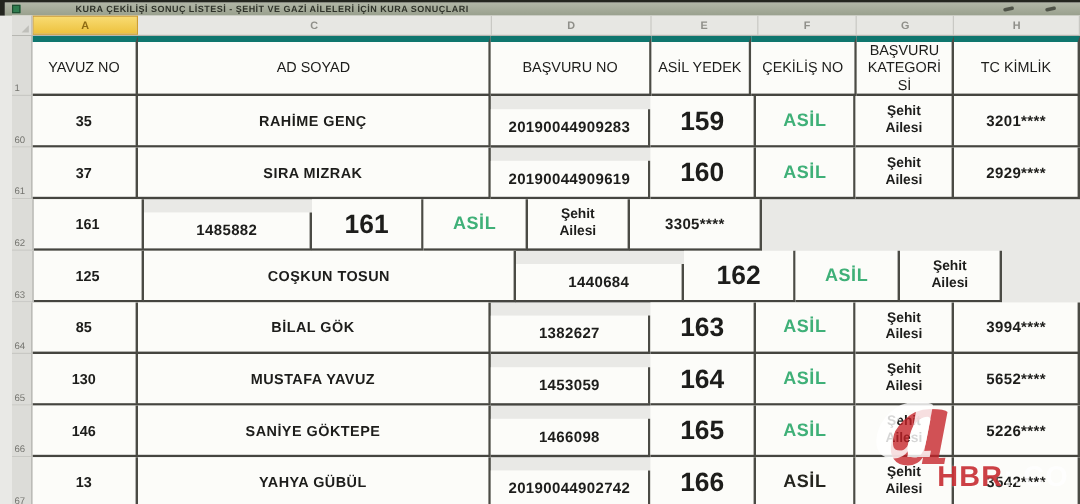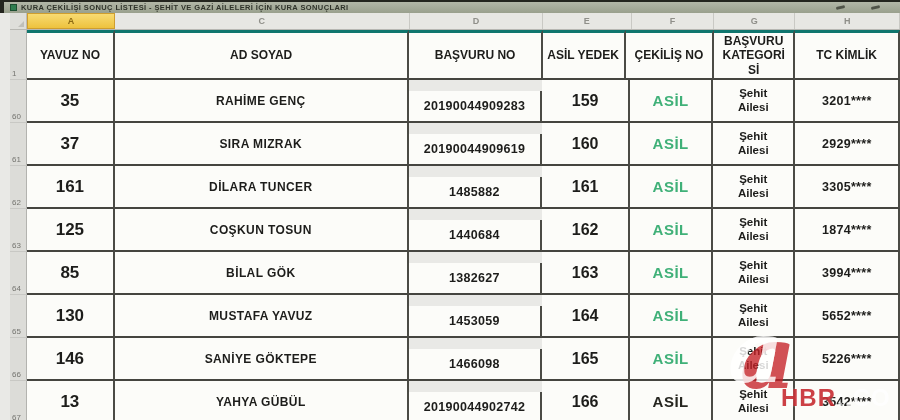--- a/index.html
+++ b/index.html
@@ -16,21 +16,21 @@
     border-top:2px solid #23251e;
     border-left:4px solid #23251e;
     display:flex; align-items:center; gap:4px; padding:0 6px;
   }
   .titlebar .app-icon {
     width:7px; height:7px; background:#2f7d4f; border:1px solid #1d4f31;
     flex:0 0 auto;
   }
   .titlebar .title-text {
     font-size:7.5px; font-weight:bold; color:#2f332a; letter-spacing:.4px;
-    filter:blur(.55px); white-space:nowrap; overflow:hidden;
+    filter:blur(.55px); white-space:nowrap; overflow:hidden;margin-left:42px;
   }
   .titlebar .tb-marks { margin-left:auto; display:flex; gap:26px; padding-right:14px; }
   .titlebar .tb-marks i {
     display:block; width:9px; height:3px; background:#3a3d33; border-radius:2px;
     transform:rotate(-12deg); opacity:.8;
   }
   
   .sheet { position:absolute; left:10px; top:13px; width:890px; }
   
   .colstrip { display:flex; height:17px; background:#e7e7e3; border-bottom:1px solid #b7b7b2; }
@@ -62,26 +62,26 @@
   }
   .gut span{ position:absolute; left:2px; bottom:1px; font-size:8px; color:#74746f; }
   .cell {
     background:#fcfcf9; display:flex; align-items:center; justify-content:center;
     text-align:center; color:#1d1d1b;
     border-right:2px solid #4b4b45; border-bottom:2px solid #454540;
     overflow:hidden;
   }
   .r .cell:first-of-type { border-left:2px solid #4b4b45; }
   .r.head { height:50px; }
-  .r.head .cell { font-size:12px; font-weight:bold; line-height:1.18; border-top:3px solid #0f766e; padding:1px 2px; }
+  .r.head .cell { font-size:12px; font-weight:normal; line-height:1.18; border-top:5px solid #0f766e; padding:1px 2px; }
   .r.data { height:43px; }
-  .sira    { font-size:17px; font-weight:bold; }
+  .sira    { font-size:12px; font-weight:bold; }
   .ad      { font-size:12px; font-weight:bold; letter-spacing:.4px; }
   .basvuru { font-size:12.5px; font-weight:bold; letter-spacing:.3px;margin-top:11px; }
-  .cekilis { font-size:16px; font-weight:bold; }
+  .cekilis { font-size:22px; font-weight:bold; }
   .asil    { font-size:15px; font-weight:bold; color:#3fb078; letter-spacing:.5px; }
   .r.data:last-child .asil { color:#25251f; }
   .kategori{ font-size:11.5px; font-weight:bold; line-height:1.2; padding:0 16px; }
   .tc      { font-size:12.5px; font-weight:bold; letter-spacing:.3px; }
   
   .watermark { position:absolute; right:18px; bottom:2px; width:160px; height:95px; pointer-events:none; }
   .wm-a-red, .wm-a-white {
     position:absolute; font-family:"DejaVu Serif", serif; font-style:italic; font-weight:bold;
     font-size:86px; line-height:1;
   }
@@ -153,39 +153,37 @@
     <div class="cell wF asil">ASİL</div>
     <div class="cell wG kategori">Şehit Ailesi</div>
     <div class="cell wH tc">2929****</div>
   </div>
 
   <div class="r data">
     <div class="gut">
         <span>62</span>
       </div>
     <div class="cell wA sira">161</div>
-    <div class="cell wC ad">DİLARA TUNCER</div>
     <div class="cell wD basvuru">1485882</div>
     <div class="cell wE cekilis">161</div>
     <div class="cell wF asil">ASİL</div>
     <div class="cell wG kategori">Şehit Ailesi</div>
     <div class="cell wH tc">3305****</div>
   </div>
 
   <div class="r data">
     <div class="gut">
         <span>63</span>
       </div>
     <div class="cell wA sira">125</div>
     <div class="cell wC ad">COŞKUN TOSUN</div>
     <div class="cell wD basvuru">1440684</div>
     <div class="cell wE cekilis">162</div>
     <div class="cell wF asil">ASİL</div>
     <div class="cell wG kategori">Şehit Ailesi</div>
-    <div class="cell wH tc">1874****</div>
   </div>
 
   <div class="r data">
     <div class="gut">
         <span>64</span>
       </div>
     <div class="cell wA sira">85</div>
     <div class="cell wC ad">BİLAL GÖK</div>
     <div class="cell wD basvuru">1382627</div>
     <div class="cell wE cekilis">163</div>

